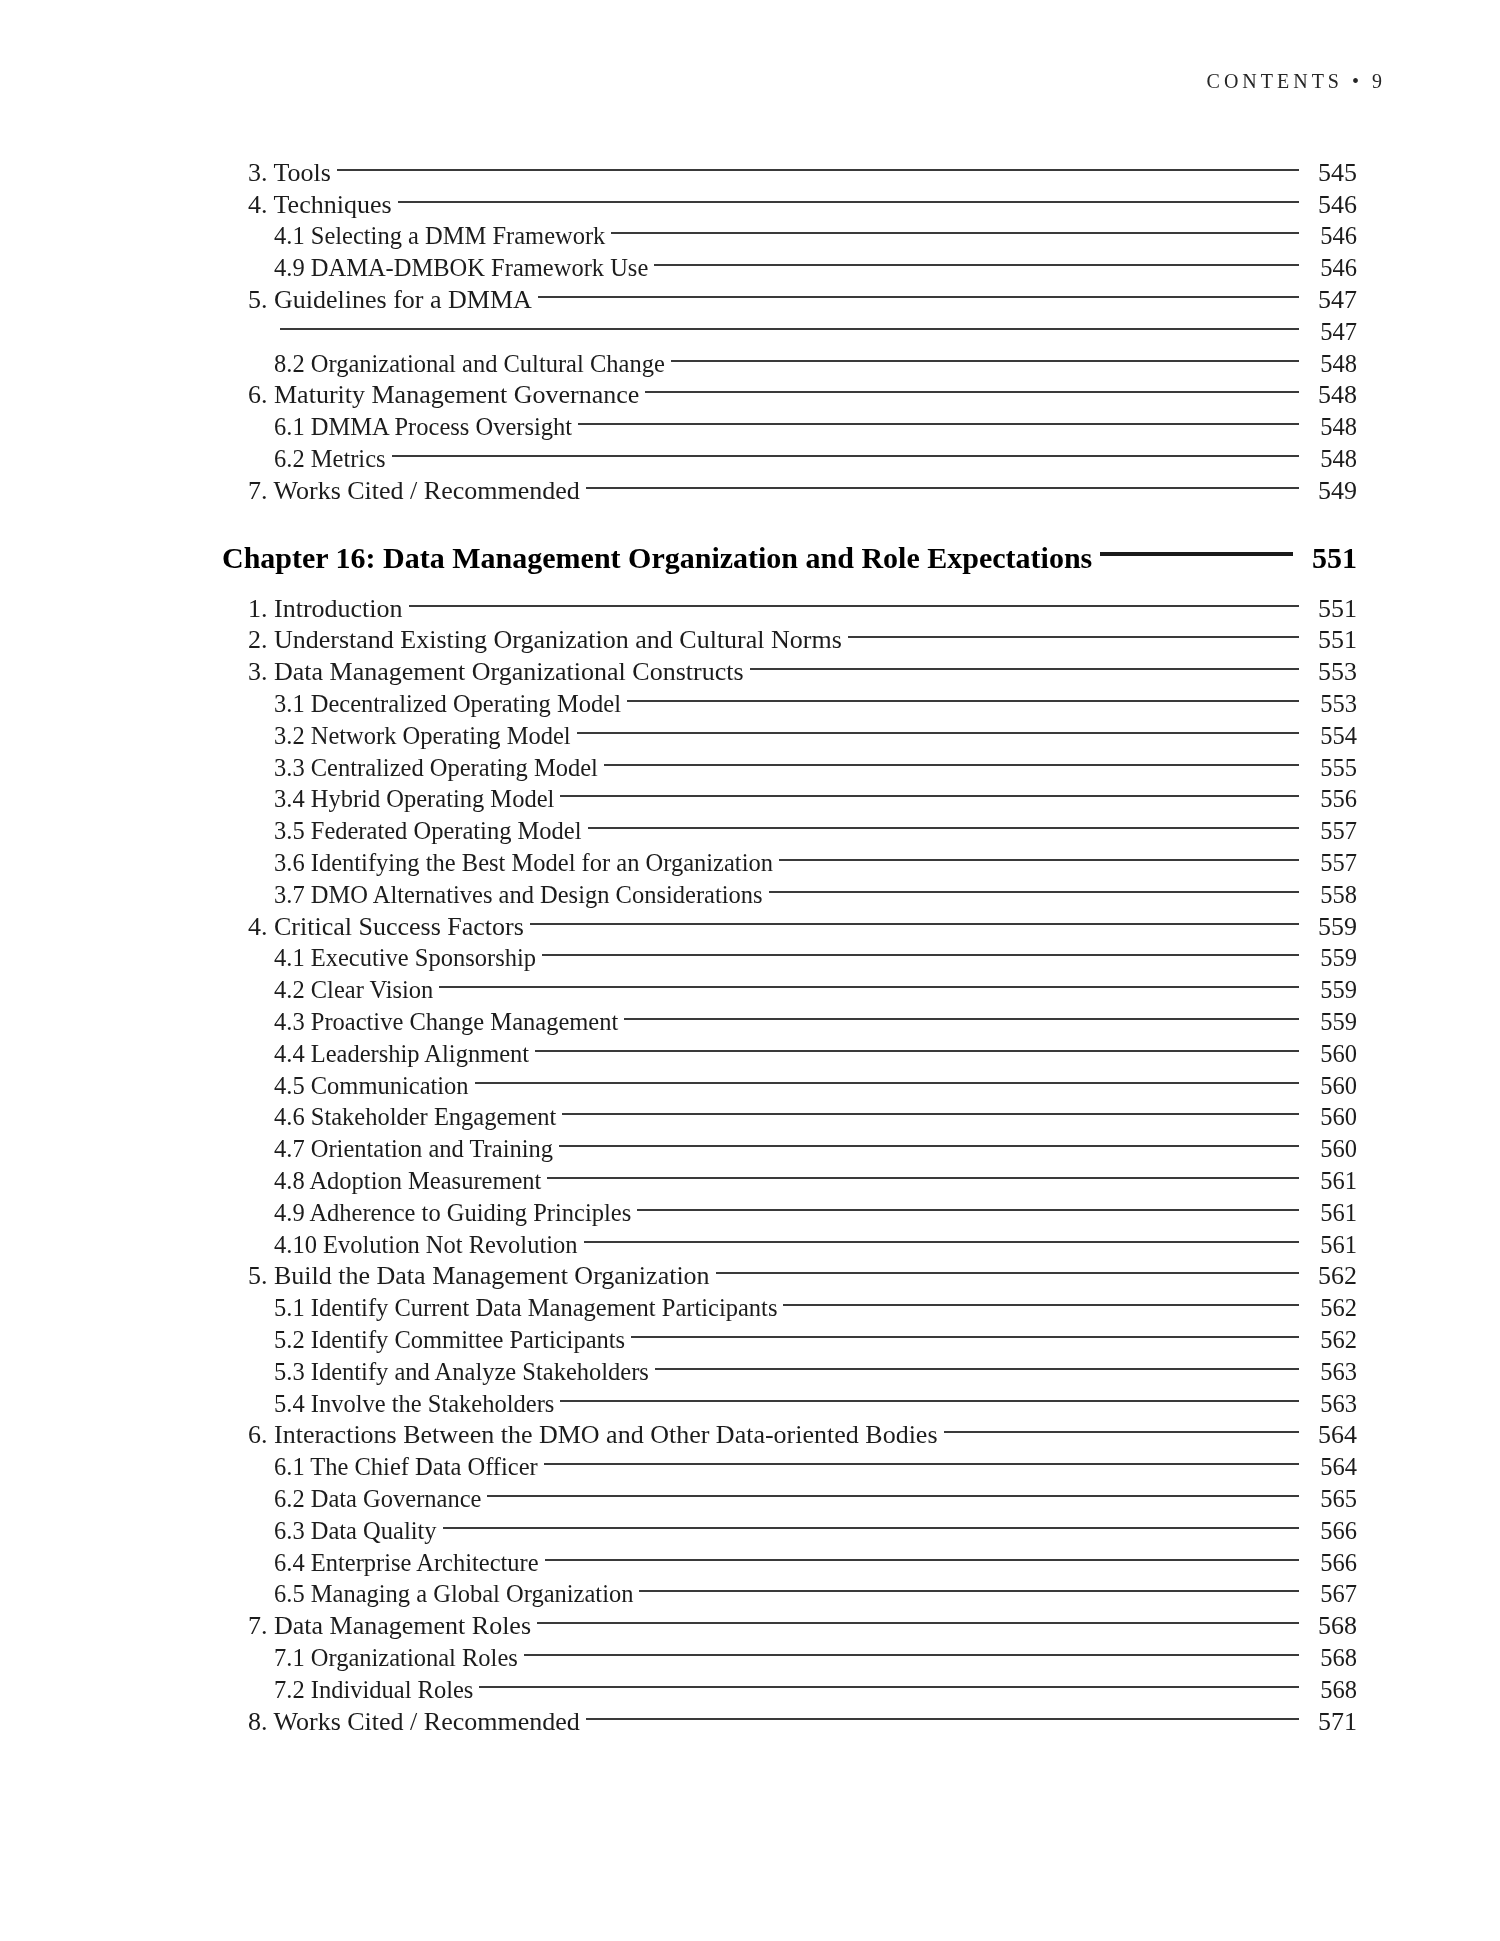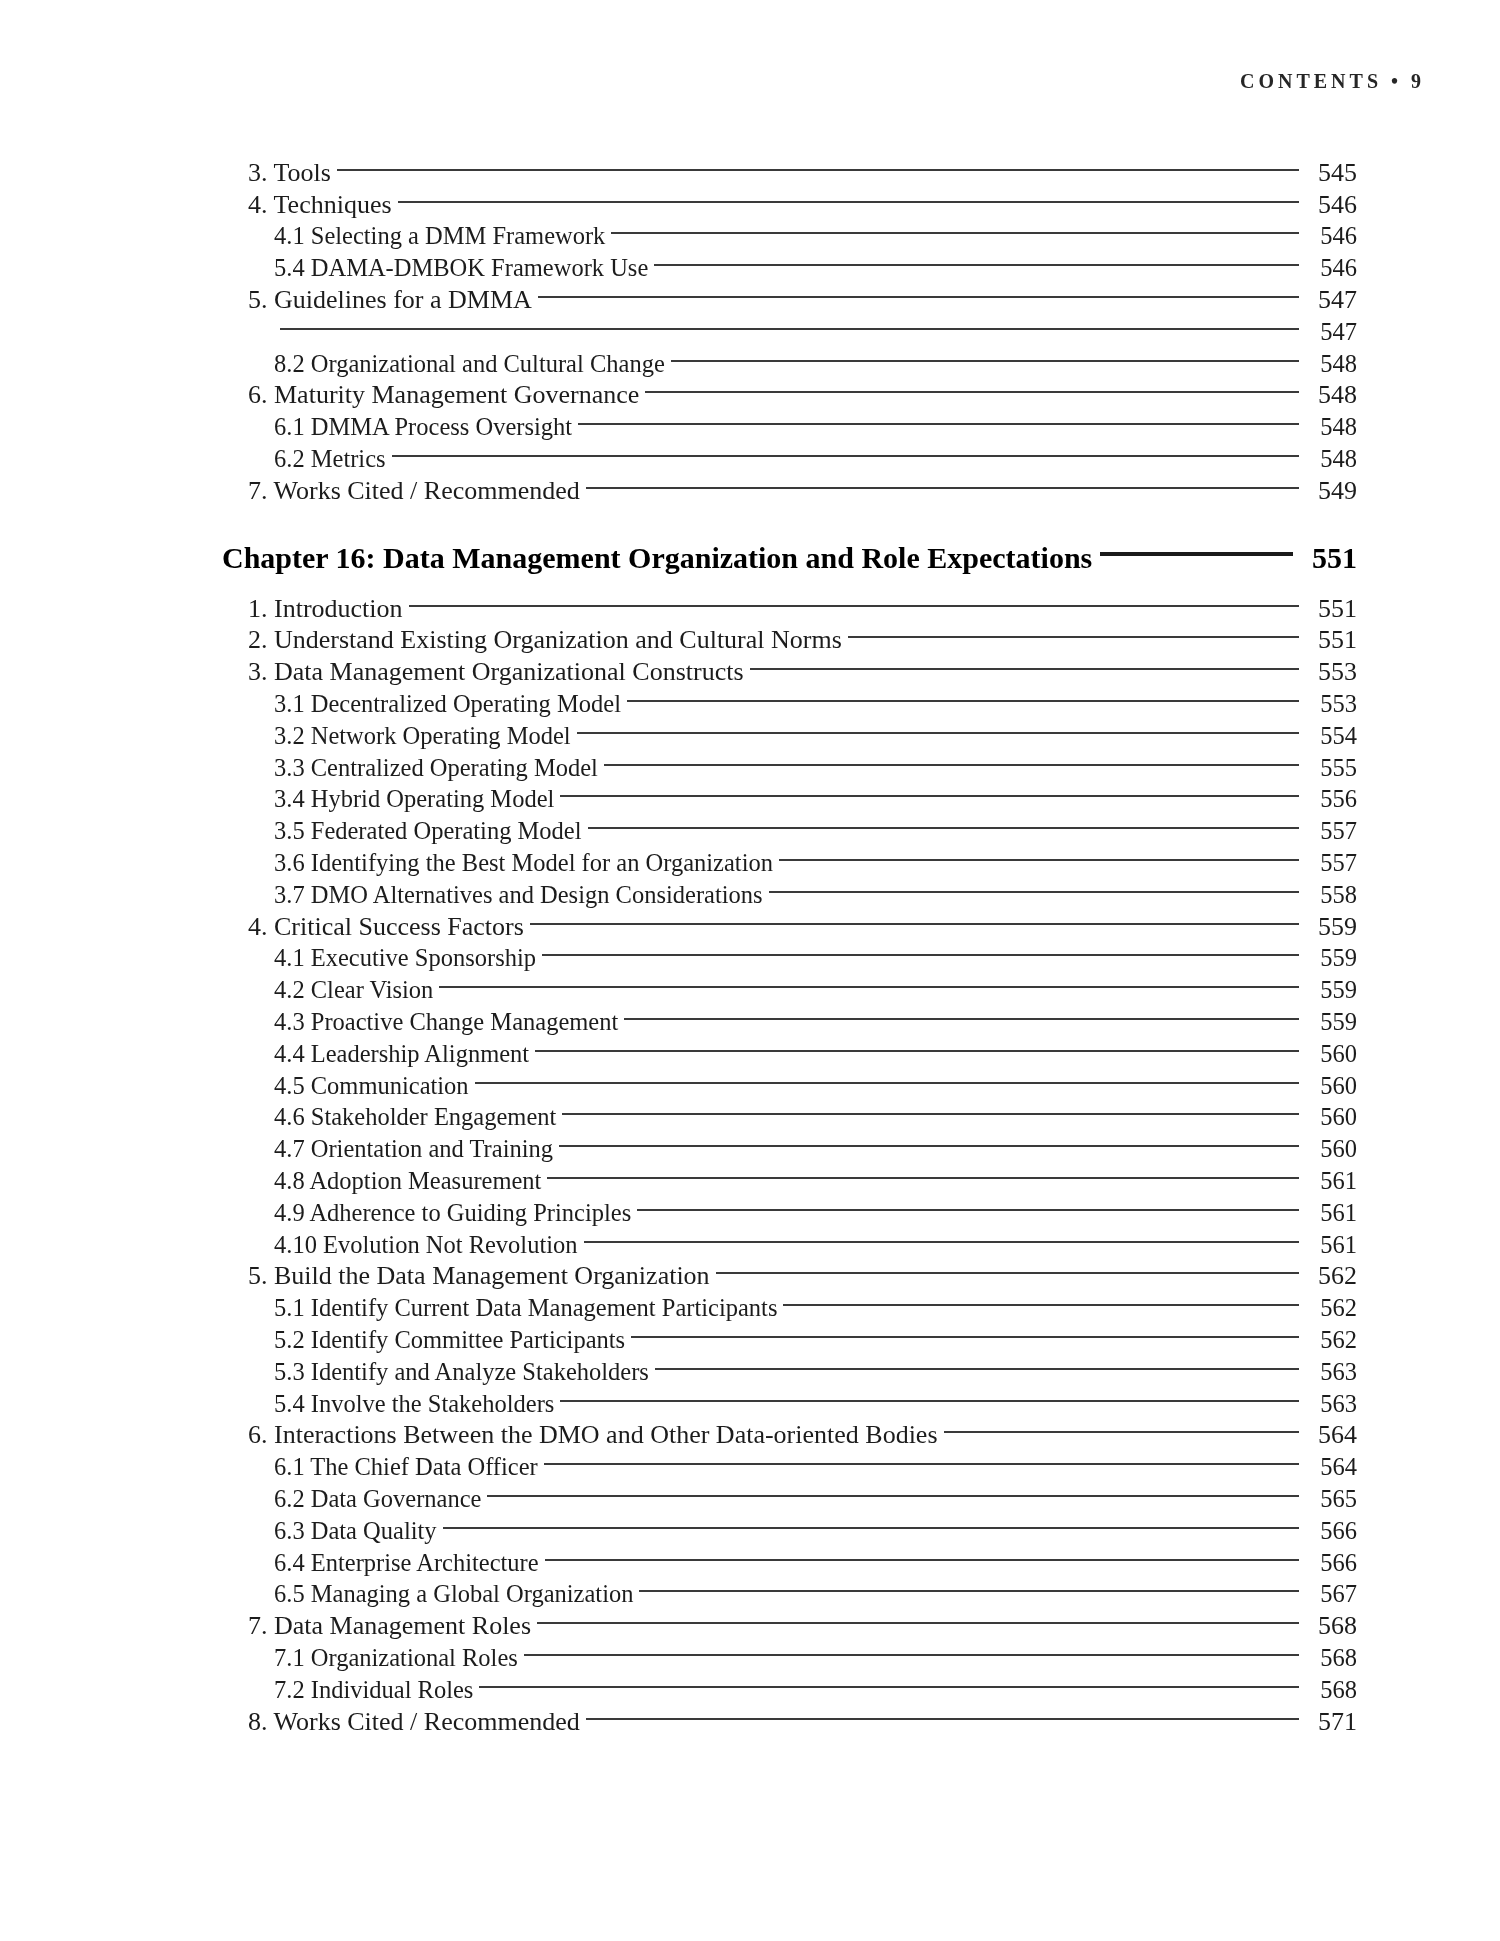--- a/index.html
+++ b/index.html
@@ -14,26 +14,25 @@
     font-family: "Liberation Serif", serif;
     color: #1c1c1c;
   }
   .page {
     width: 100%;
     height: 100%;
     box-sizing: border-box;
   }
   .page-header {
     margin-top: 70px;
-    padding-right: 75px;
+    padding-right: 114px;
     text-align: right;
     font-size: 20px;
     letter-spacing: 4px;
     color: #262626;
-    font-weight: bold;
   }
   .toc {
     margin-top: 64px;
     padding-left: 222px;
     padding-right: 143px;
   }
   .row {
     display: flex;
     align-items: center;
     height: 31.8px;
@@ -96,21 +95,21 @@
         <span class="lbl">4. Techniques</span>
         <span class="leader"></span>
         <span class="pg">546</span>
       </div>
       <div class="row lvl2">
         <span class="lbl">4.1 Selecting a DMM Framework</span>
         <span class="leader"></span>
         <span class="pg">546</span>
       </div>
       <div class="row lvl2">
-        <span class="lbl">5.4 DAMA-DMBOK Framework Use</span>
+        <span class="lbl">4.9 DAMA-DMBOK Framework Use</span>
         <span class="leader"></span>
         <span class="pg">546</span>
       </div>
       <div class="row lvl1">
         <span class="lbl">5. Guidelines for a DMMA</span>
         <span class="leader"></span>
         <span class="pg">547</span>
       </div>
       <div class="row lvl2">
         <span class="leader"></span>

